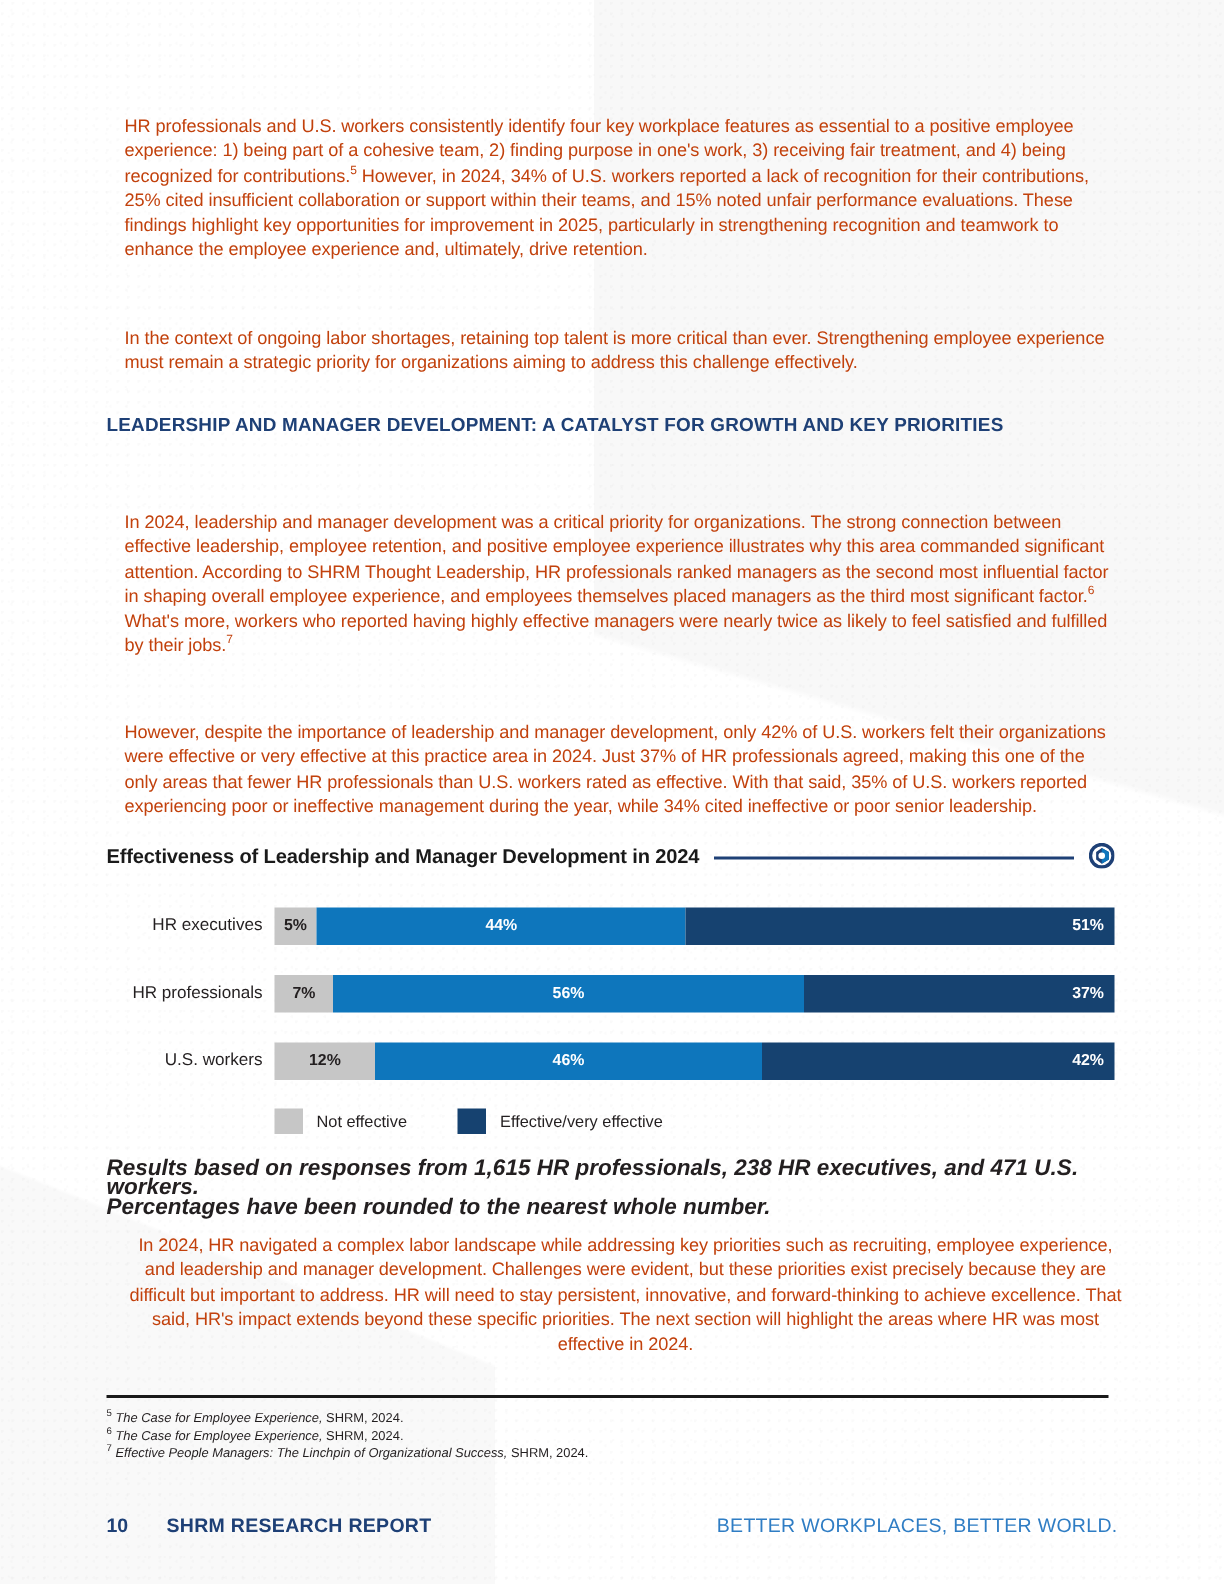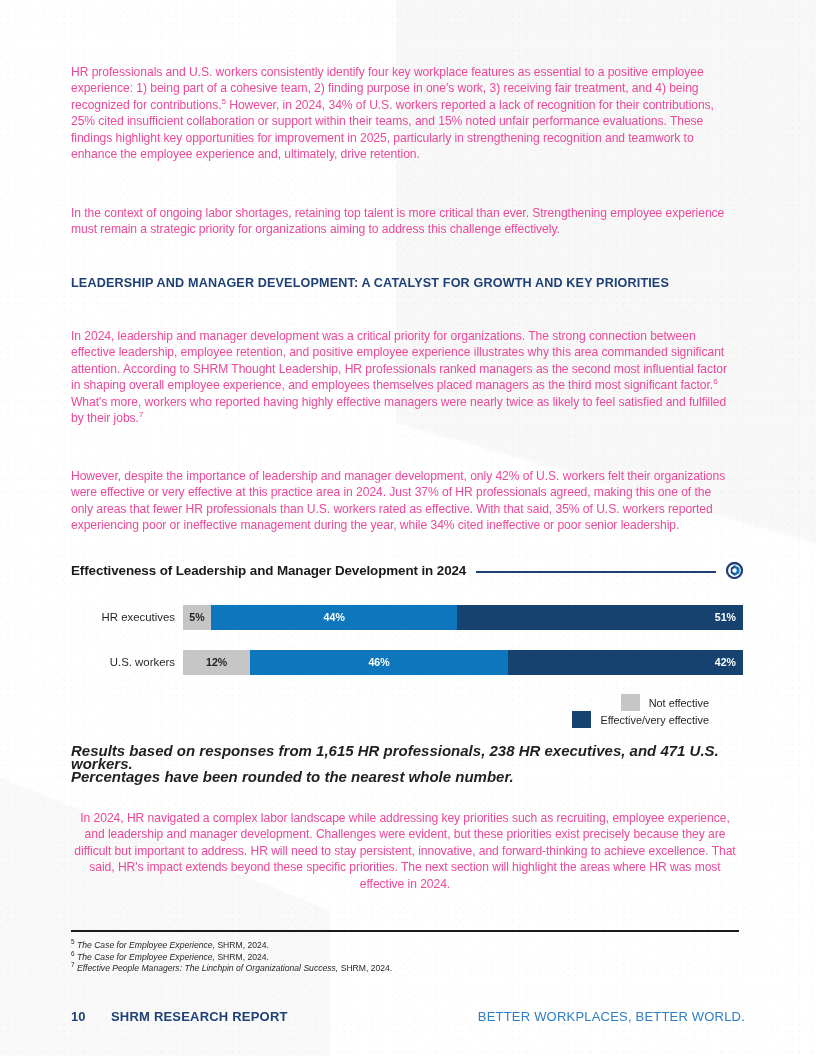--- a/index.html
+++ b/index.html
@@ -34,22 +34,22 @@
     pointer-events:none;z-index:0;
   }
 
   .page{position:relative;z-index:2;width:816px;height:1056px;}
 
   .content{position:absolute;left:71px;top:0;width:668px;}
 
   p.body{
     font-size:12.1px;
     line-height:16.4px;
-    margin:0;
-    color:#ec4899;
+    margin:12px;
+    color:#c2410c;
     letter-spacing:-0.05px;
   }
   sup{font-size:8px;vertical-align:super;line-height:0;}
 
   .para1{position:absolute;top:64px;width:664px;}
   .para2{position:absolute;top:205px;width:664px;}
   .section-head{
     position:absolute;top:274px;width:640px;
     color:#1e4076;
     font-size:12.6px;
@@ -82,23 +82,23 @@
   .bar-track{width:560px;height:25px;display:flex;}
   .seg{
     height:25px;display:flex;align-items:center;
     font-size:10.6px;font-weight:bold;overflow:hidden;
   }
   .seg-not{background:#c6c6c6;color:#231f20;justify-content:center;}
   .seg-slight{background:#0e76bc;color:#ffffff;justify-content:center;}
   .seg-eff{background:#164270;color:#ffffff;justify-content:flex-end;padding-right:7px;box-sizing:border-box;}
 
   .legend{
-    display:flex;align-items:flex-end;
+    display:flex;align-items:flex-start;
     margin-top:12px;padding-left:112px;
-    font-size:10.9px;color:#231f20;flex-direction:column;
+    font-size:10.9px;color:#231f20;
   }
   .legend-item{display:flex;align-items:center;margin-right:34px;}
   .legend-sw{width:19px;height:17px;margin-right:9px;flex:0 0 auto;}
   .sw-gray{background:#c6c6c6;}
   .sw-blue{background:#1d9cd3;}
   .sw-navy{background:#164270;}
 
   .chart-note{
     margin-top:16px;
     font-size:15px;font-style:italic;font-weight:bold;
@@ -166,20 +166,28 @@
 
         <div class="bar-row">
           <div class="bar-label">HR executives</div>
           <div class="bar-track">
             <div class="seg seg-not" style="width:5%">5%</div>
             <div class="seg seg-slight" style="width:44%">44%</div>
             <div class="seg seg-eff" style="width:51%">51%</div>
           </div>
         </div>
 
+        <div class="bar-row">
+          <div class="bar-label">HR professionals</div>
+          <div class="bar-track">
+            <div class="seg seg-not" style="width:7%">7%</div>
+            <div class="seg seg-slight" style="width:56%">56%</div>
+            <div class="seg seg-eff" style="width:37%">37%</div>
+          </div>
+        </div>
 
         <div class="bar-row">
           <div class="bar-label">U.S. workers</div>
           <div class="bar-track">
             <div class="seg seg-not" style="width:12%">12%</div>
             <div class="seg seg-slight" style="width:46%">46%</div>
             <div class="seg seg-eff" style="width:42%">42%</div>
           </div>
         </div>
 

